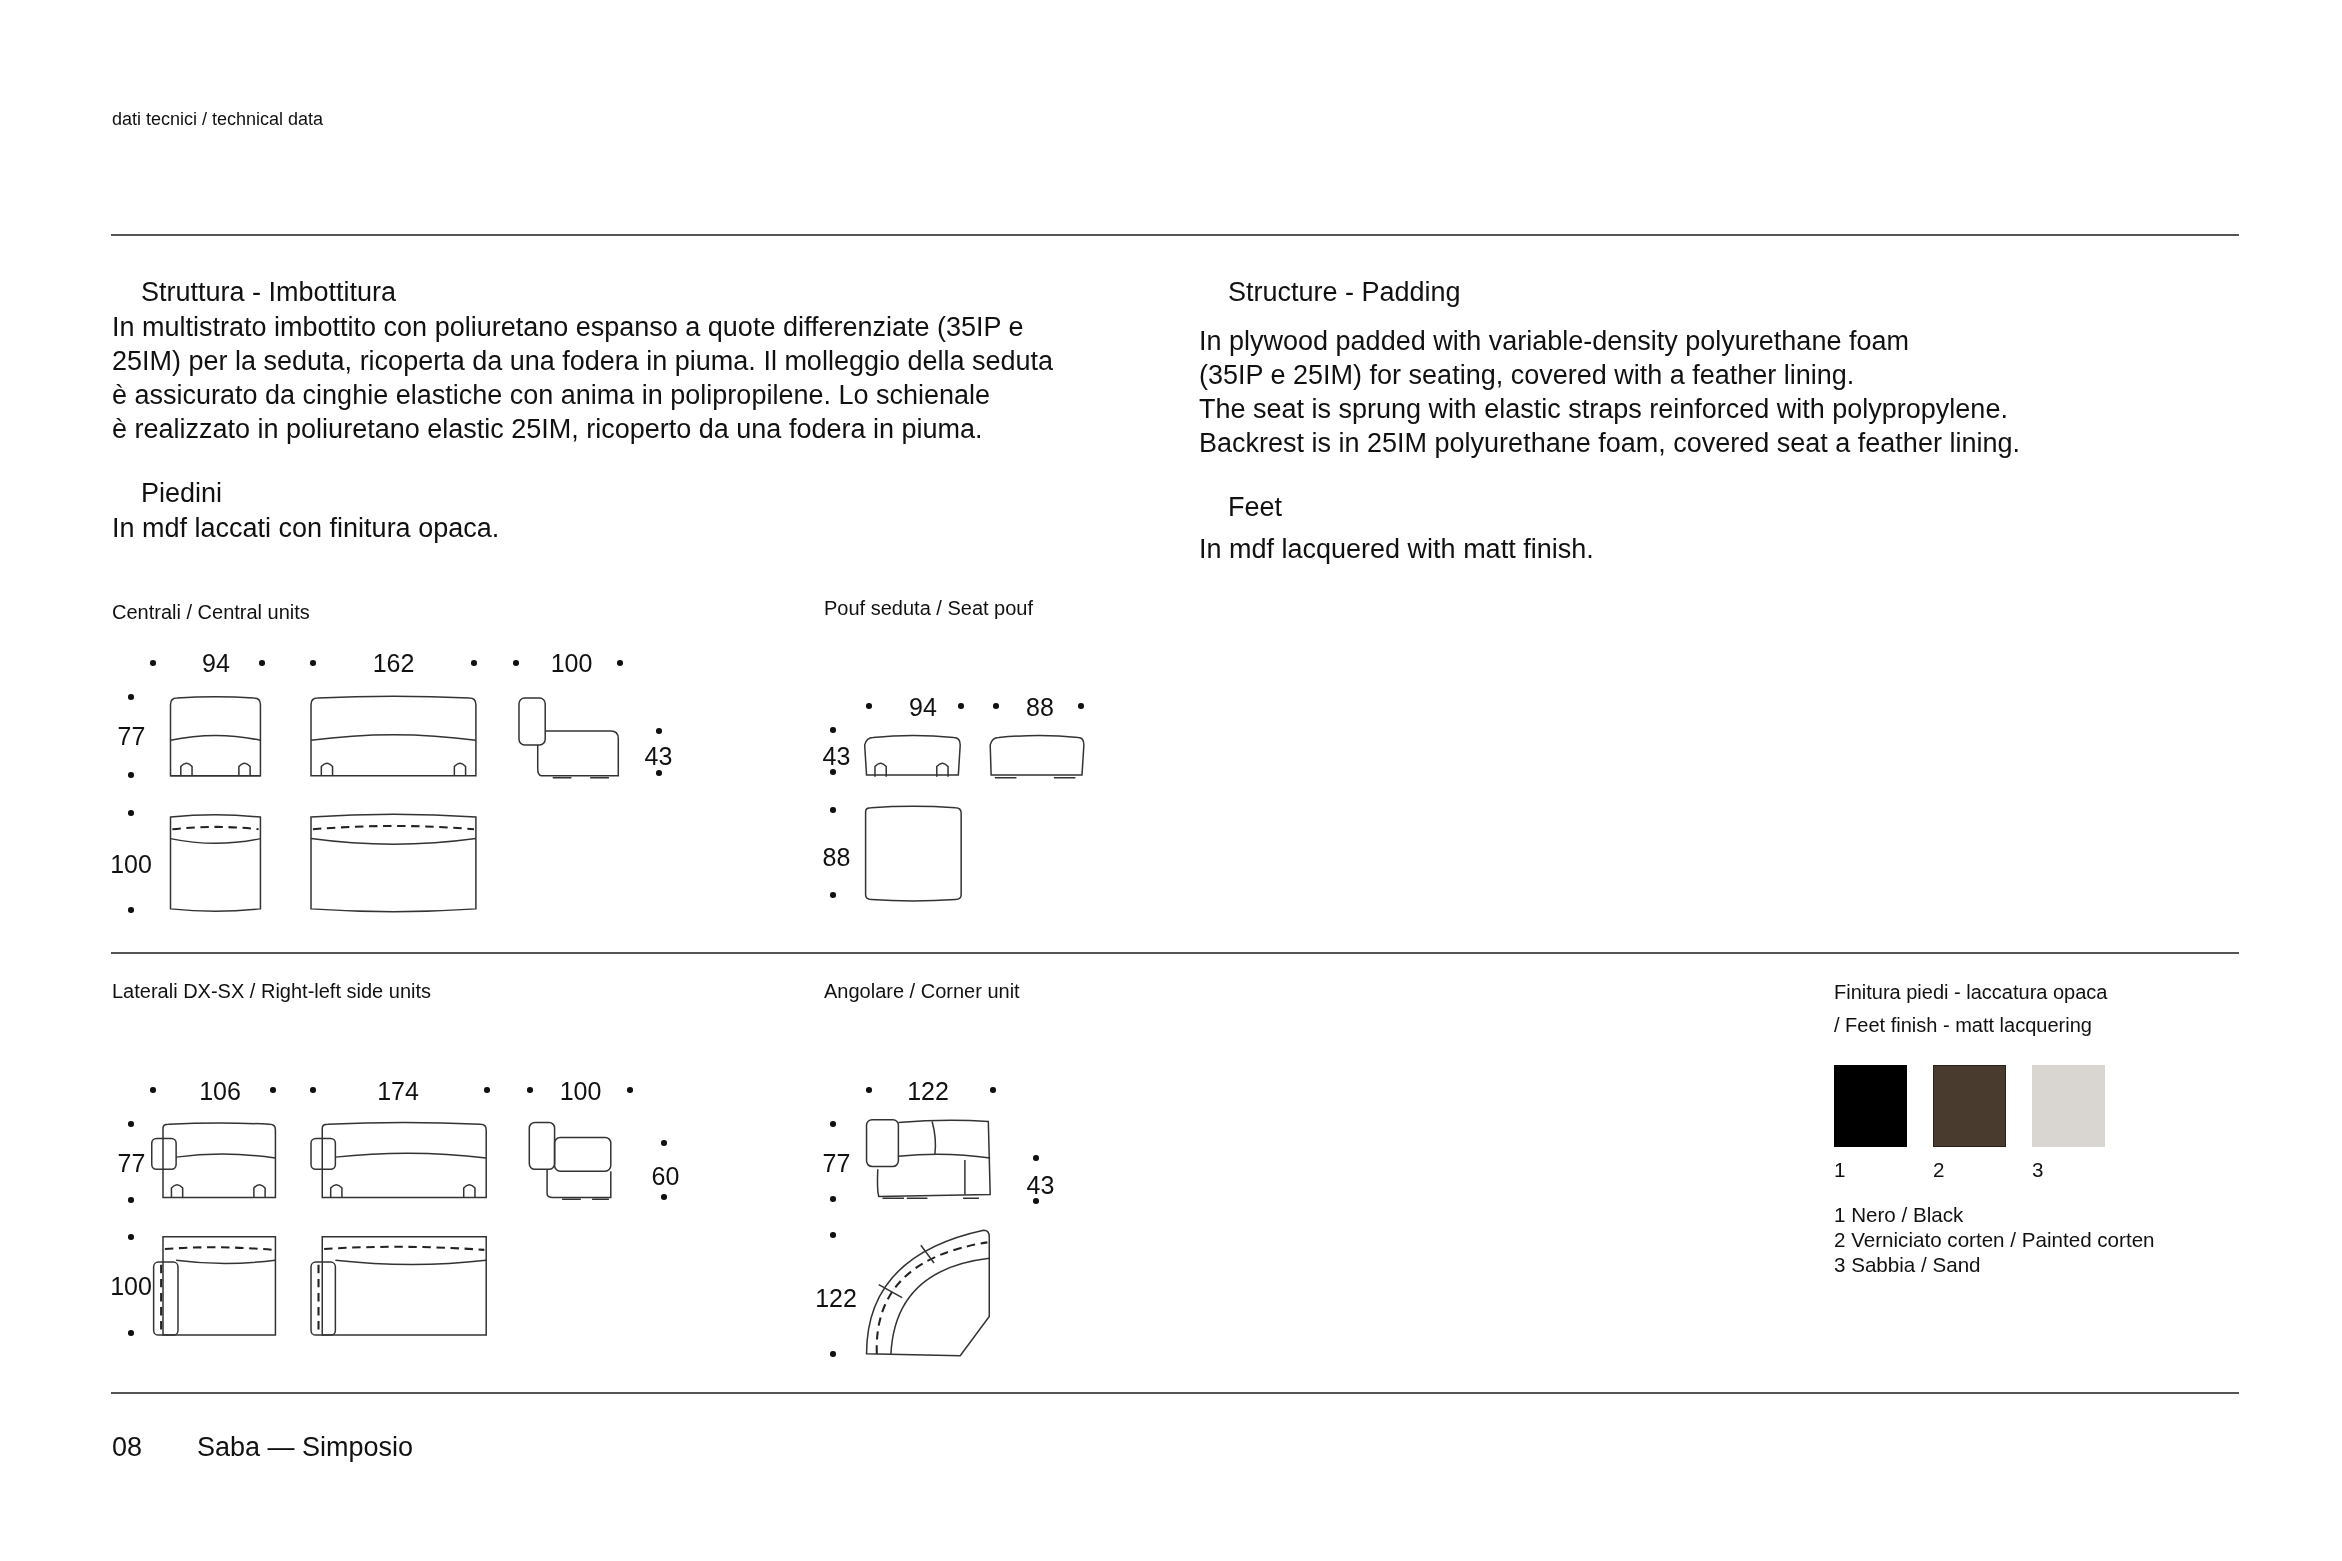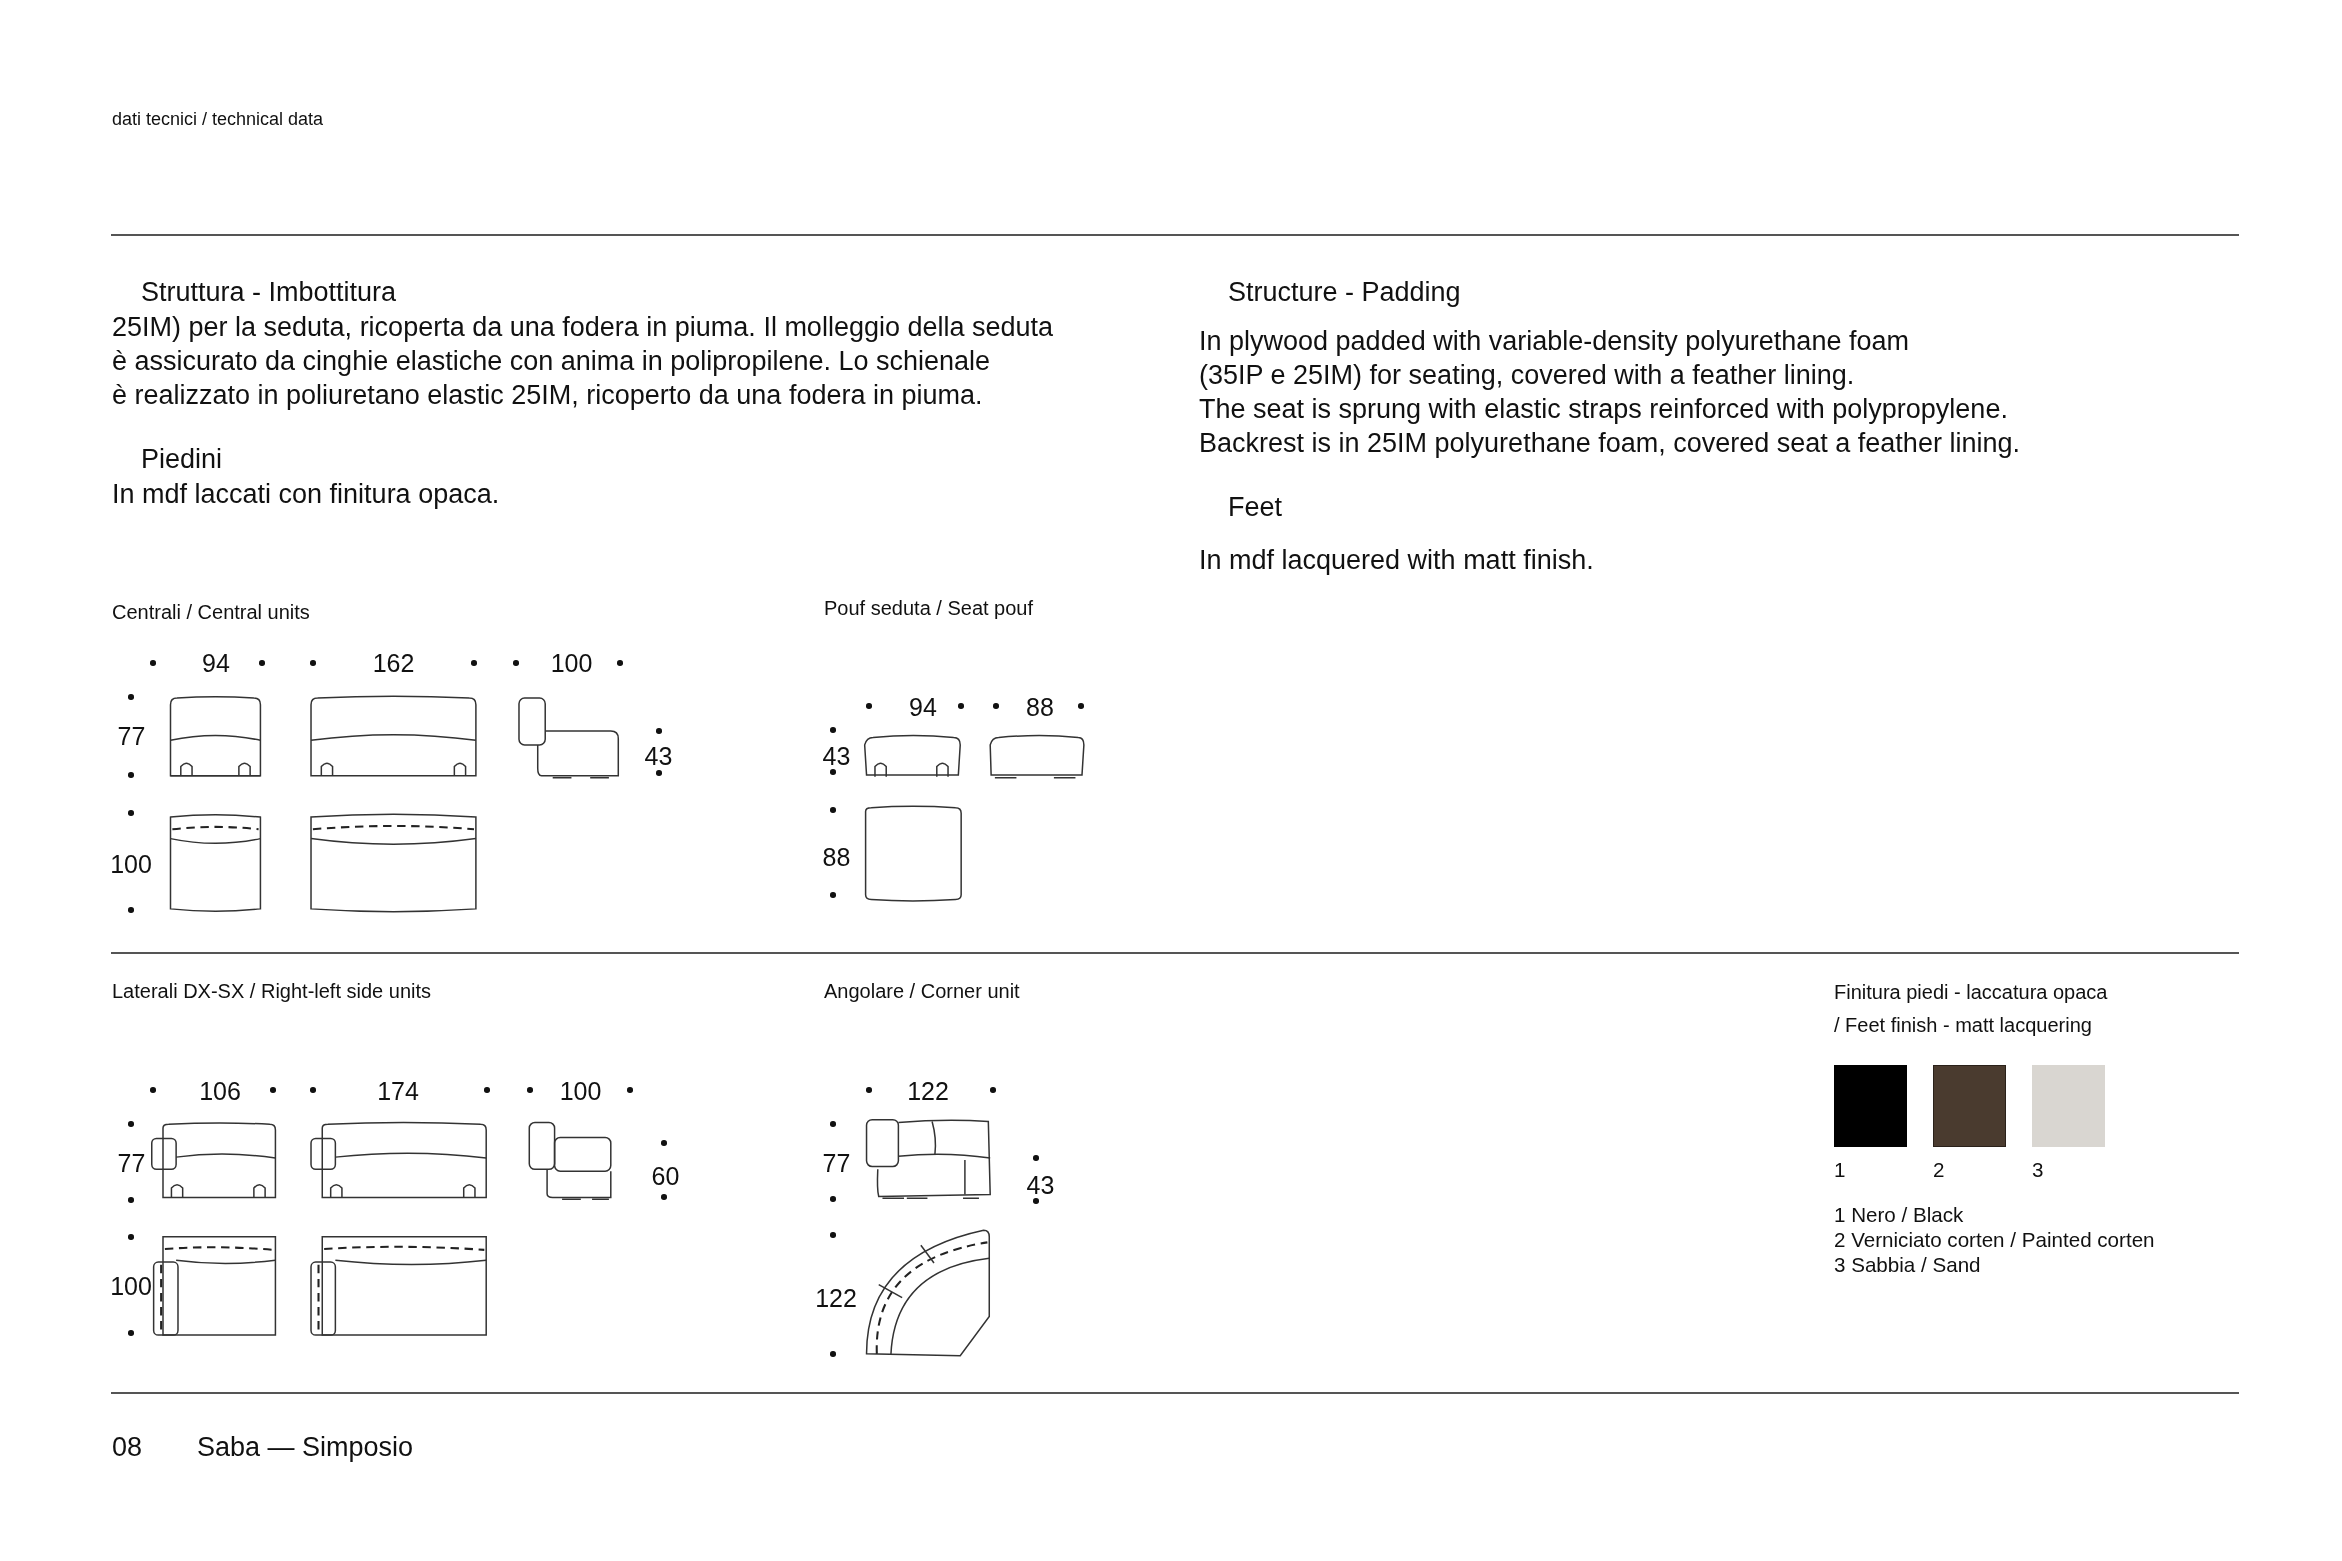--- a/index.html
+++ b/index.html
@@ -23,38 +23,39 @@
 </style>
 </head>
 <body>
 
 <div class="abs h-title" style="left:112px; top:109px;">dati tecnici / technical data</div>
 <div class="rule" style="top:234px;"></div>
 
 <div class="abs" style="left:112px; top:277px; width:1087px;">
   <div class="sec-head">Struttura - Imbottitura</div>
   <div class="body-text" style="margin-top:1.9px;">
+    <div>In multistrato imbottito con poliuretano espanso a quote differenziate (35IP e</div>
     <div>25IM) per la seduta, ricoperta da una fodera in piuma. Il molleggio della seduta</div>
     <div>è assicurato da cinghie elastiche con anima in polipropilene. Lo schienale</div>
     <div>è realizzato in poliuretano elastic 25IM, ricoperto da una fodera in piuma.</div>
   </div>
   <div class="sec-head" style="margin-top:32px;">Piedini</div>
   <div class="body-text" style="margin-top:1.9px;">In mdf laccati con finitura opaca.</div>
 </div>
 
 <div class="abs" style="left:1199px; top:277px; width:1031px;">
   <div class="sec-head">Structure - Padding</div>
   <div class="body-text" style="margin-top:16px;">
     <div>In plywood padded with variable-density polyurethane foam</div>
     <div>(35IP e 25IM) for seating, covered with a feather lining.</div>
     <div>The seat is sprung with elastic straps reinforced with polypropylene.</div>
     <div>Backrest is in 25IM polyurethane foam, covered seat a feather lining.</div>
   </div>
   <div class="sec-head" style="margin-top:32px;">Feet</div>
-  <div class="body-text" style="margin-top:20px;">In mdf lacquered with matt finish.</div>
+  <div class="body-text" style="margin-top:9px;">In mdf lacquered with matt finish.</div>
 </div>
 
 <div class="abs grp-title" style="left:112px; top:601px;">Centrali / Central units</div>
 
 <div>
 
   <div class="dot" style="left:150px; top:660px;"></div>
   <div class="dim" style="left:183px; top:649px; width:66px;">94</div>
   <div class="dot" style="left:259px; top:660px;"></div>
   <div class="dot" style="left:310px; top:660px;"></div>

